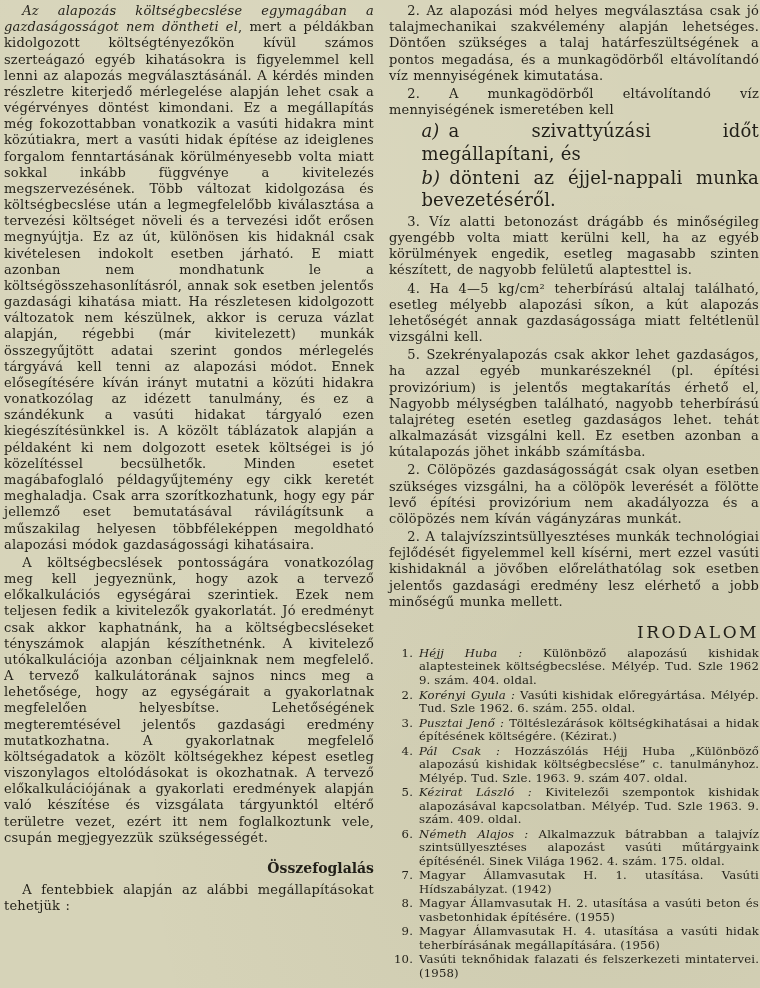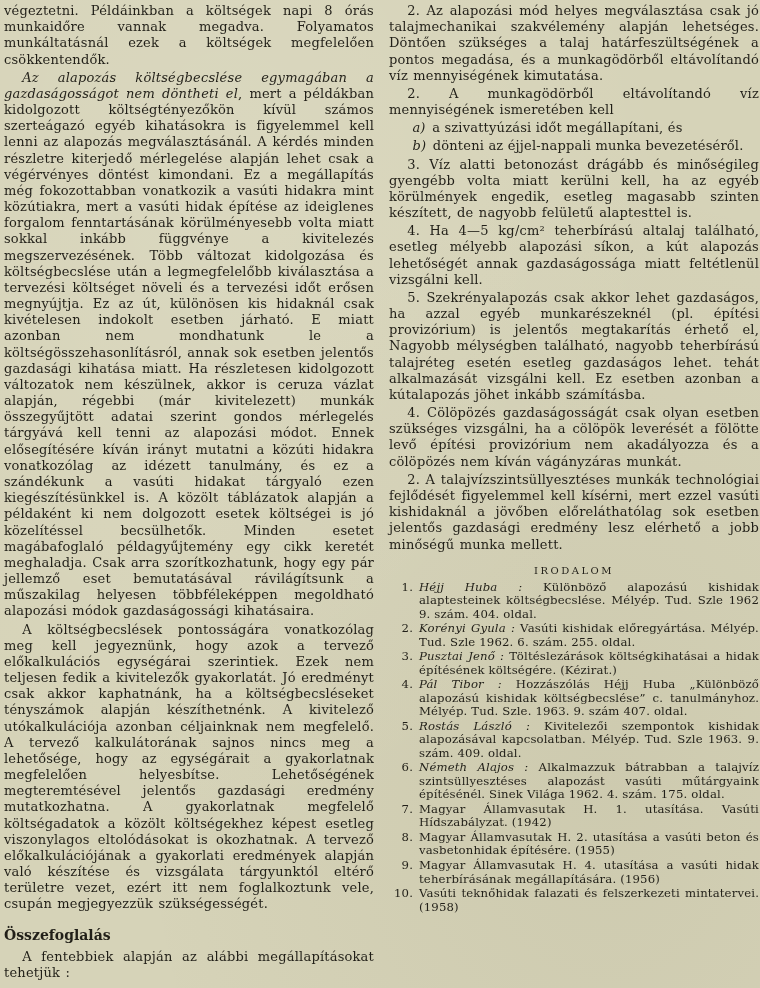--- a/index.html
+++ b/index.html
@@ -29,38 +29,38 @@
     line-height: 1.245;
     text-align: justify;
     margin: 0 0 2px 0;
     letter-spacing: 0.2px;
     word-spacing: 1px;
   }
   .indent { text-indent: 1.4em; }
   .no-indent { text-indent: 0; }
   .lead-italic { font-style: italic; margin-top: 14px; }
   .sub-item {
-    font-size: 13px;
+    font-size: 18px;
     line-height: 1.245;
     text-align: justify;
     margin: 0 0 2px 0;
     padding-left: 1.8em;
     letter-spacing: 0.2px;
   }
   .sub-item .marker { font-style: italic; margin-right: 0.5em; }
   .summary-heading {
     font-size: 14px;
     font-weight: bold;
-    text-align: left;
+    text-align: right;
     margin: 14px 0 6px 0;
   }
   .biblio-heading {
-    font-size: 10px;
+    font-size: 17px;
     font-weight: normal;
-    text-align: center;
+    text-align: right;
     letter-spacing: 2.5px;
     margin: 12px 0 5px 0;
   }
   .ref-list { margin: 0; }
   .ref {
     display: flex;
     font-size: 11.7px;
     line-height: 1.155;
     letter-spacing: 0.15px;
     margin: 0 0 1px 0;
@@ -76,21 +76,20 @@
     text-align: justify;
   }
   .ref .author { font-style: italic; }
 </style>
 </head>
 <body>
 
 <div class="page">
 
   <div class="col">
-    <p class="body-par no-indent">végeztetni. Példáinkban a költségek napi 8 órás munkaidőre vannak megadva. Folyamatos munkáltatásnál ezek a költségek megfelelően csökkentendők.</p>
 
     <p class="body-par indent"><span class="lead-italic">Az alapozás költségbecslése egymagában a gazdaságosságot nem döntheti el</span><span>, mert a példákban kidolgozott költségtényezőkön kívül számos szerteágazó egyéb kihatásokra is figyelemmel kell lenni az alapozás megválasztásánál. A kérdés minden részletre kiterjedő mérlegelése alapján lehet csak a végérvényes döntést kimondani. Ez a megállapítás még fokozottabban vonatkozik a vasúti hidakra mint közútiakra, mert a vasúti hidak építése az ideiglenes forgalom fenntartásának körülményesebb volta miatt sokkal inkább függvénye a kivitelezés megszervezésének. Több változat kidolgozása és költségbecslése után a legmegfelelőbb kiválasztása a tervezési költséget növeli és a tervezési időt erősen megnyújtja. Ez az út, különösen kis hidaknál csak kivételesen indokolt esetben járható. E miatt azonban nem mondhatunk le a költségösszehasonlításról, annak sok esetben jelentős gazdasági kihatása miatt. Ha részletesen kidolgozott változatok nem készülnek, akkor is ceruza vázlat alapján, régebbi (már kivitelezett) munkák összegyűjtött adatai szerint gondos mérlegelés tárgyává kell tenni az alapozási módot. Ennek elősegítésére kíván irányt mutatni a közúti hidakra vonatkozólag az idézett tanulmány, és ez a szándékunk a vasúti hidakat tárgyaló ezen kiegészítésünkkel is. A közölt táblázatok alapján a példaként ki nem dolgozott esetek költségei is jó közelítéssel becsülhetők. Minden esetet magábafoglaló példagyűjtemény egy cikk keretét meghaladja. Csak arra szorítkozhatunk, hogy egy pár jellemző eset bemutatásával rávilágítsunk a műszakilag helyesen többféleképpen megoldható alapozási módok gazdaságossági kihatásaira.</span></p>
 
     <p class="body-par indent">A költségbecslések pontosságára vonatkozólag meg kell jegyeznünk, hogy azok a tervező előkalkulációs egységárai szerintiek. Ezek nem teljesen fedik a kivitelezők gyakorlatát. Jó eredményt csak akkor kaphatnánk, ha a költségbecsléseket tényszámok alapján készíthetnénk. A kivitelező utókalkulációja azonban céljainknak nem megfelelő. A tervező kalkulátorának sajnos nincs meg a lehetősége, hogy az egységárait a gyakorlatnak megfelelően helyesbítse. Lehetőségének megteremtésével jelentős gazdasági eredmény mutatkozhatna. A gyakorlatnak megfelelő költségadatok a közölt költségekhez képest esetleg viszonylagos eltolódásokat is okozhatnak. A tervező előkalkulációjának a gyakorlati eredmények alapján való készítése és vizsgálata tárgyunktól eltérő területre vezet, ezért itt nem foglalkoztunk vele, csupán megjegyezzük szükségességét.</p>
 
     <h3 class="summary-heading">Összefoglalás</h3>
 
     <p class="body-par indent">A fentebbiek alapján az alábbi megállapításokat tehetjük :</p>
   </div>
 
@@ -103,46 +102,46 @@
 
     <p class="sub-item"><span class="marker">b)</span><span>dönteni az éjjel-nappali munka bevezetéséről.</span></p>
 
 
     <p class="body-par indent">3. Víz alatti betonozást drágább és minőségileg gyengébb volta miatt kerülni kell, ha az egyéb körülmények engedik, esetleg magasabb szinten készített, de nagyobb felületű alaptesttel is.</p>
 
     <p class="body-par indent">4. Ha 4—5 kg/cm² teherbírású altalaj található, esetleg mélyebb alapozási síkon, a kút alapozás lehetőségét annak gazdaságossága miatt feltétlenül vizsgálni kell.</p>
 
     <p class="body-par indent">5. Szekrényalapozás csak akkor lehet gazdaságos, ha azzal egyéb munkarészeknél (pl. építési provizórium) is jelentős megtakarítás érhető el, Nagyobb mélységben található, nagyobb teherbírású talajréteg esetén esetleg gazdaságos lehet. tehát alkalmazását vizsgálni kell. Ez esetben azonban a kútalapozás jöhet inkább számításba.</p>
 
-    <p class="body-par indent">4. Cölöpözés gazdaságosságát csak olyan esetben szükséges vizsgálni, ha a cölöpök leverését a fölötte levő építési provizórium nem akadályozza és a cölöpözés nem kíván vágányzáras munkát.</p>
+    <p class="body-par indent">2. Cölöpözés gazdaságosságát csak olyan esetben szükséges vizsgálni, ha a cölöpök leverését a fölötte levő építési provizórium nem akadályozza és a cölöpözés nem kíván vágányzáras munkát.</p>
 
     <p class="body-par indent">2. A talajvízszintsüllyesztéses munkák technológiai fejlődését figyelemmel kell kísérni, mert ezzel vasúti kishidaknál a jövőben előreláthatólag sok esetben jelentős gazdasági eredmény lesz elérhető a jobb minőségű munka mellett.</p>
 
     <h3 class="biblio-heading">IRODALOM</h3>
 
     <div class="ref-list">
       <div class="ref">
         <span class="num">1.</span>
         <span class="ref-body"><span class="author">Héjj Huba :</span> <span>Különböző alapozású kishidak alaptesteinek költségbecslése. Mélyép. Tud. Szle 1962 9. szám. 404. oldal.</span></span>
       </div>
       <div class="ref">
         <span class="num">2.</span>
         <span class="ref-body"><span class="author">Korényi Gyula :</span> <span>Vasúti kishidak előregyártása. Mélyép. Tud. Szle 1962. 6. szám. 255. oldal.</span></span>
       </div>
       <div class="ref">
         <span class="num">3.</span>
         <span class="ref-body"><span class="author">Pusztai Jenő :</span> <span>Töltéslezárások költségkihatásai a hidak építésének költségére. (Kézirat.)</span></span>
       </div>
       <div class="ref">
         <span class="num">4.</span>
-        <span class="ref-body"><span class="author">Pál Tibor :</span> <span>Hozzászólás Héjj Huba „Különböző alapozású kishidak költségbecslése” c. tanulmányhoz. Mélyép. Tud. Szle. 1963. 9. szám 407. oldal.</span></span>
+        <span class="ref-body"><span class="author">Pál Csak :</span> <span>Hozzászólás Héjj Huba „Különböző alapozású kishidak költségbecslése” c. tanulmányhoz. Mélyép. Tud. Szle. 1963. 9. szám 407. oldal.</span></span>
       </div>
       <div class="ref">
         <span class="num">5.</span>
-        <span class="ref-body"><span class="author">Rostás László :</span> <span>Kivitelezői szempontok kishidak alapozásával kapcsolatban. Mélyép. Tud. Szle 1963. 9. szám. 409. oldal.</span></span>
+        <span class="ref-body"><span class="author">Kézirat László :</span> <span>Kivitelezői szempontok kishidak alapozásával kapcsolatban. Mélyép. Tud. Szle 1963. 9. szám. 409. oldal.</span></span>
       </div>
       <div class="ref">
         <span class="num">6.</span>
         <span class="ref-body"><span class="author">Németh Alajos :</span> <span>Alkalmazzuk bátrabban a talajvíz szintsüllyesztéses alapozást vasúti műtárgyaink építésénél. Sinek Világa 1962. 4. szám. 175. oldal.</span></span>
       </div>
       <div class="ref">
         <span class="num">7.</span>
         <span class="ref-body"><span>Magyar Államvasutak H. 1. utasítása. Vasúti Hídszabályzat. (1942)</span></span>
       </div>
       <div class="ref">

